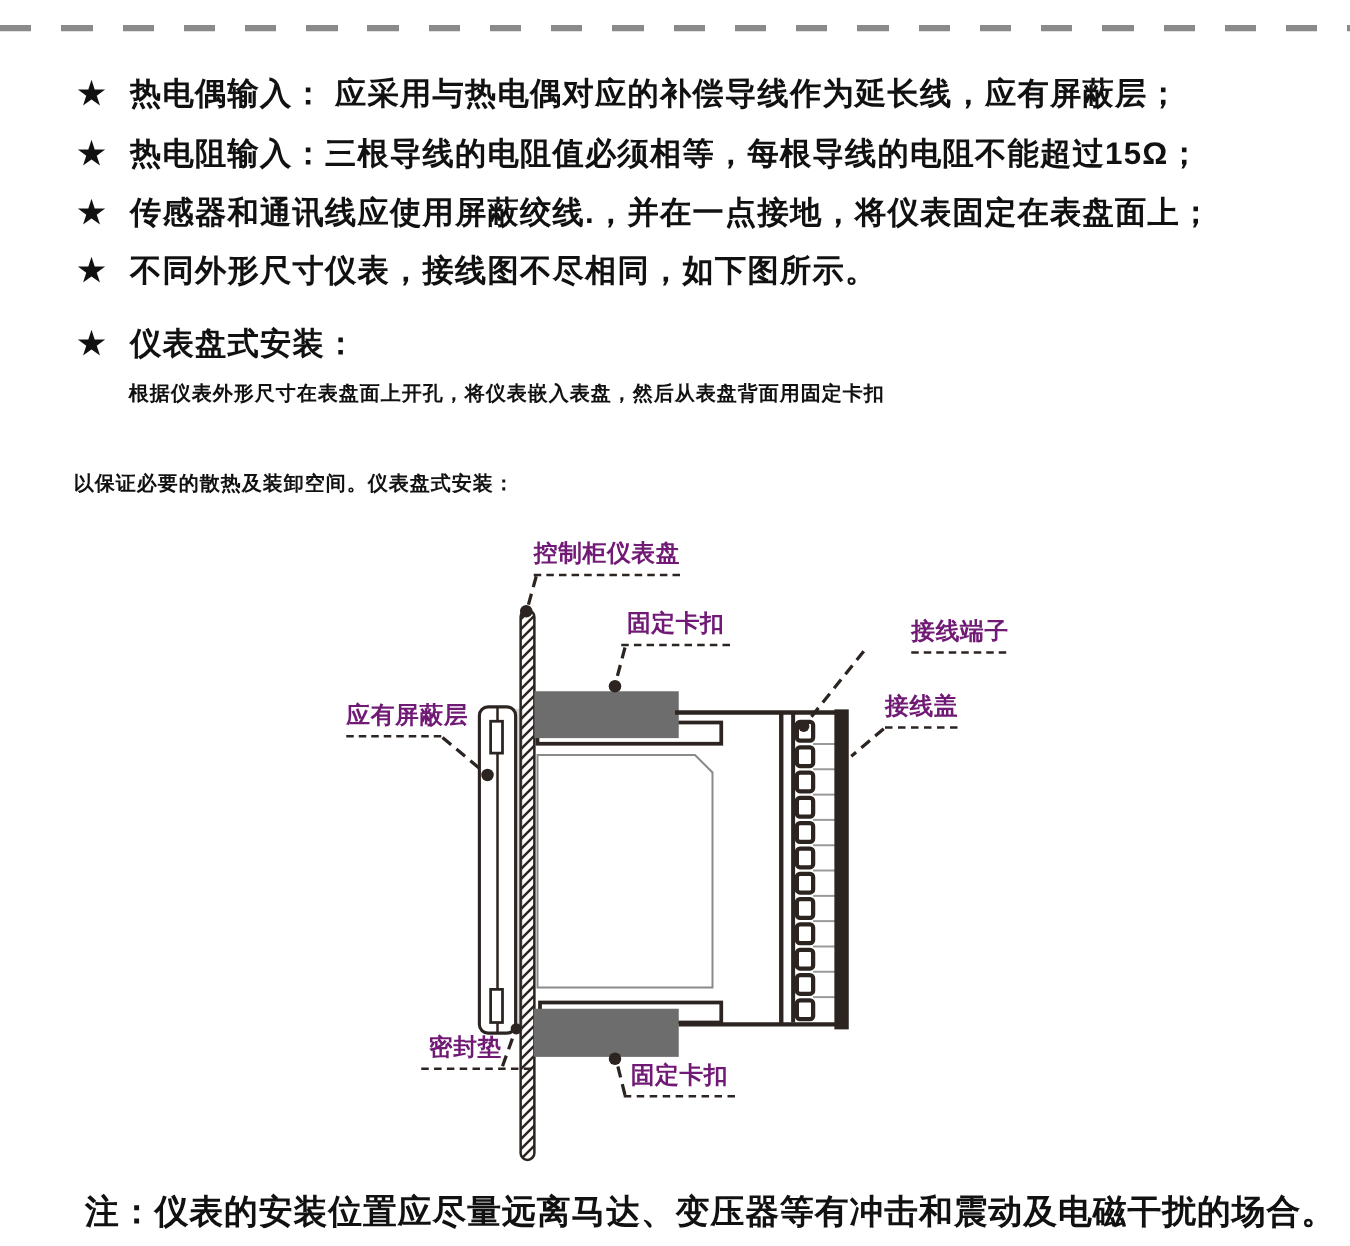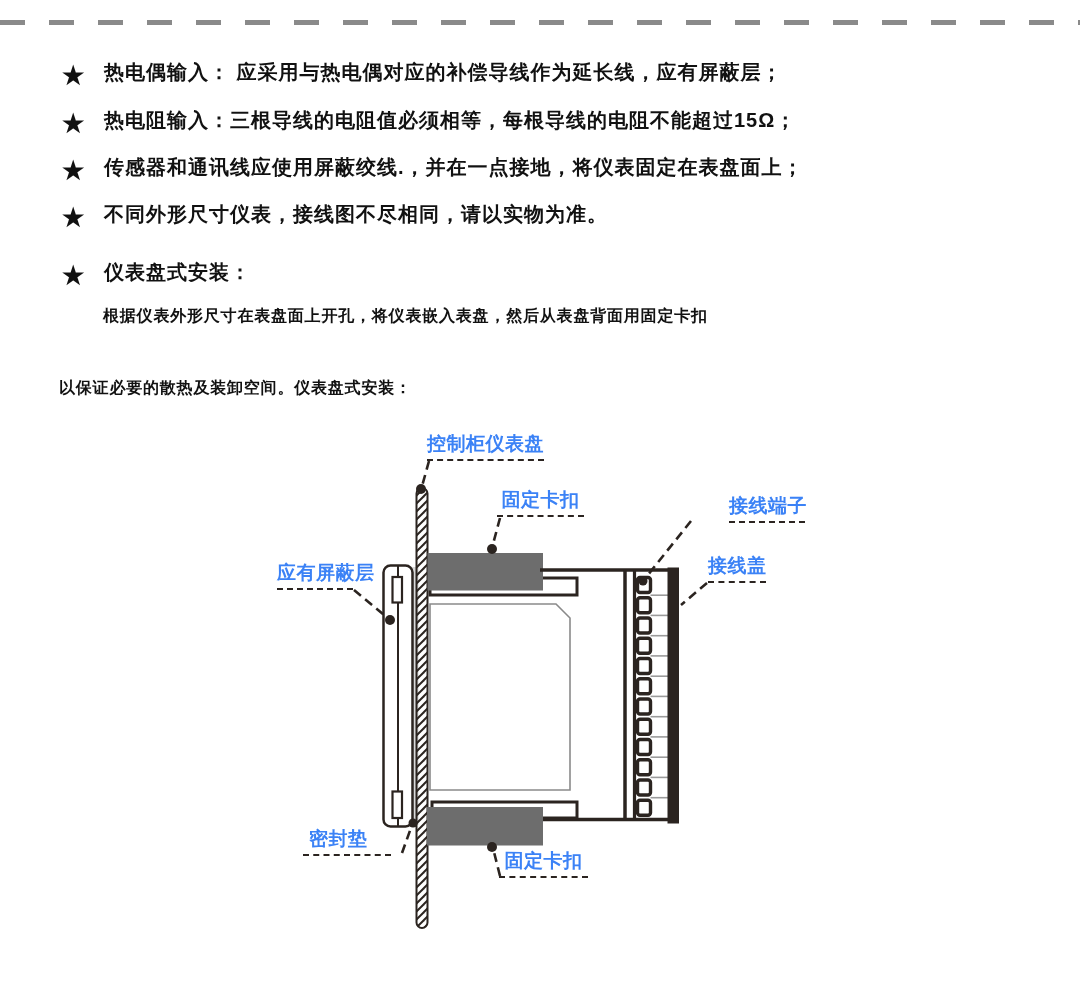--- a/index.html
+++ b/index.html
@@ -8,26 +8,26 @@
     font-family:"Liberation Sans",sans-serif;font-weight:700;color:#111;
   }
   
   #top-rule{
     position:absolute;left:0;top:20px;width:1080px;height:5px;
     background:repeating-linear-gradient(90deg,#8a8a8a 0 25px,transparent 25px 49px);
   }
   
   .bullet{position:absolute;left:62px;display:flex;align-items:flex-start;white-space:nowrap;}
   .bullet .star{font-size:25px;line-height:1.08;width:42px;flex:0 0 42px;letter-spacing:0;}
-  .bullet .btext{font-size:20px;line-height:1.08;letter-spacing:1px;}
+  .bullet .btext{font-size:25px;line-height:1.08;letter-spacing:1px;}
   
   .para-line{position:absolute;left:59px;font-size:16px;line-height:1.1;letter-spacing:0.8px;white-space:nowrap;}
   
   .dlabel{
-    position:absolute;font-size:19px;line-height:1.05;letter-spacing:0.5px;color:#3b82f6;
+    position:absolute;font-size:19px;line-height:1.05;letter-spacing:0.5px;color:#701a75;
     border-bottom:2.5px dashed #2b2420;padding-bottom:5px;text-align:center;white-space:nowrap;
   }
   .dlabel.left-align{text-align:left;padding-left:6px;}
   
   #note{position:absolute;left:68px;top:951px;font-size:27px;letter-spacing:0.8px;white-space:nowrap;}
   svg{position:absolute;left:0;top:0;}
 </style>
 </head>
 <body>
 
@@ -42,21 +42,21 @@
   <div class="bullet" style="top:110px">
     <span class="star">★</span>
     <span class="btext">热电阻输入：三根导线的电阻值必须相等，每根导线的电阻不能超过15Ω；</span>
   </div>
   <div class="bullet" style="top:157px">
     <span class="star">★</span>
     <span class="btext">传感器和通讯线应使用屏蔽绞线.，并在一点接地，将仪表固定在表盘面上；</span>
   </div>
   <div class="bullet" style="top:204px">
     <span class="star">★</span>
-    <span class="btext">不同外形尺寸仪表，接线图不尽相同，请以实物为准。</span>
+    <span class="btext">不同外形尺寸仪表，接线图不尽相同，如下图所示。</span>
   </div>
   <div class="bullet" style="top:262px">
     <span class="star">★</span>
     <span class="btext">仪表盘式安装：</span>
   </div>
 
   <div class="para-line" style="top:307px;padding-left:44px">根据仪表外形尺寸在表盘面上开孔，将仪表嵌入表盘，然后从表盘背面用固定卡扣</div>
   <div class="para-line" style="top:379px">以保证必要的散热及装卸空间。仪表盘式安装：</div>
 
   <svg width="1080" height="997" viewBox="0 0 1080 997">
@@ -154,21 +154,22 @@
   </div>
   <div class="dlabel" style="left:729px;top:496px;width:76px">
     <span>接线端子</span>
   </div>
   <div class="dlabel" style="left:708px;top:556px;width:58px">
     <span>接线盖</span>
   </div>
   <div class="dlabel" style="left:277px;top:563px;width:76px">
     <span>应有屏蔽层</span>
   </div>
-  <div class="dlabel left-align" style="left:303px;top:829px;width:82px">
+  <div class="dlabel left-align" style="left:337px;top:829px;width:82px">
     <span>密封垫</span>
   </div>
   <div class="dlabel" style="left:499px;top:851px;width:89px">
     <span>固定卡扣</span>
   </div>
 
+  <div id="note">注：仪表的安装位置应尽量远离马达、变压器等有冲击和震动及电磁干扰的场合。</div>
 
 </div>
 
 </body></html>

